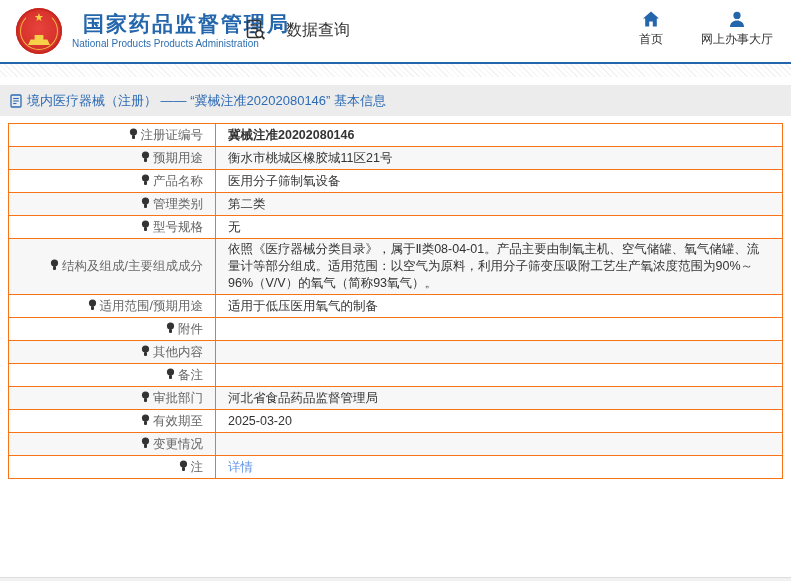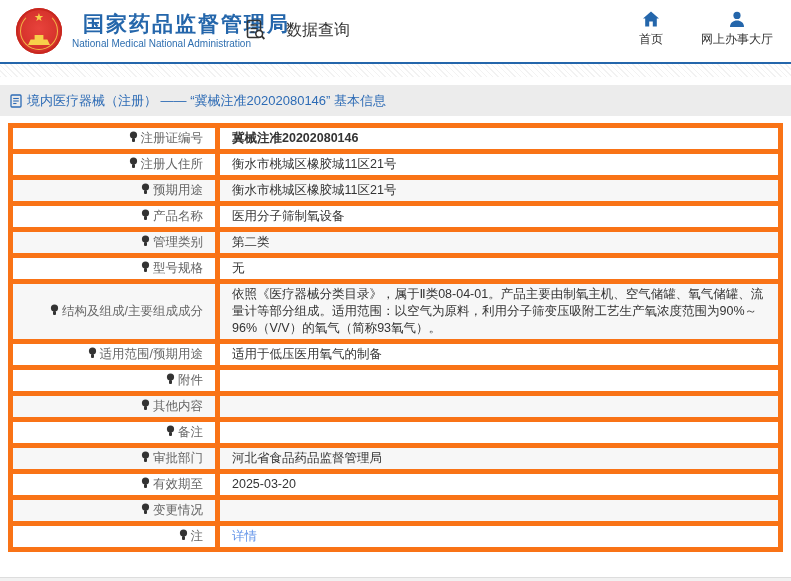--- a/index.html
+++ b/index.html
@@ -32,21 +32,21 @@
   .hatch { height:13px; background:repeating-linear-gradient(45deg, rgba(0,0,0,.05) 0 1px, transparent 1px 4px); }
 
   
   .breadcrumb { height:31px; background:#ececec; display:flex; align-items:center; padding-left:10px; gap:5px;margin-top:8px; }
   .breadcrumb .bc-icon { width:12px; height:14px; flex:0 0 auto; }
   .breadcrumb .bc-text { color:#2d6bb5; font-size:13px; }
 
   
   .table-wrap { margin:7px 8px 0 8px; }
   table.info { width:775px; border-collapse:collapse; table-layout:fixed; }
-  table.info td { border:5px solid #f97316; font-size:12.5px; height:23px; padding:2px 12px; vertical-align:middle; }
+  table.info td { border:1px solid #f97316; font-size:12.5px; height:23px; padding:2px 12px; vertical-align:middle; }
   td.lbl { width:207px; text-align:right; color:#666; white-space:nowrap; }
   td.val { color:#333; line-height:17px; }
   tr.odd  td { background:#ffffff; }
   tr.even td { background:#f7f7f7; }
   tr.tall td { height:46px; }
   td.val.bold { font-weight:bold; }
   td.val a { color:#5f92e8; text-decoration:none; cursor:pointer; }
   .bulb { display:inline-block; width:9px; height:12px; margin-right:3px; vertical-align:-1px; }
 
   .footer-strip { position:absolute; left:0; right:0; bottom:0; height:4px; background:#f1f1f1; border-top:1px solid #ddd; }
@@ -56,21 +56,21 @@
 
 <header class="site-header">
   <div class="logo-area">
     <div class="emblem">
       <span class="star">★</span>
       <span class="ring"></span>
       <span class="gate"></span>
     </div>
     <div class="org-titles">
       <div class="org-cn">国家药品监督管理局</div>
-      <div class="org-en">National Medical National Administration</div>
+      <div class="org-en">National Products Products Administration</div>
     </div>
   </div>
 
   <div class="data-query">
     <span class="dq-icon">
       <svg viewBox="0 0 20 22" width="20" height="22">
         <rect x="1.5" y="1.5" width="13" height="17" rx="1.5" fill="none" stroke="#333" stroke-width="1.6"></rect>
         <line x1="4.5" y1="6" x2="11.5" y2="6" stroke="#333" stroke-width="1.4"></line>
         <line x1="4.5" y1="9.5" x2="11.5" y2="9.5" stroke="#333" stroke-width="1.4"></line>
         <line x1="4.5" y1="13" x2="8.5" y2="13" stroke="#333" stroke-width="1.4"></line>
@@ -120,27 +120,20 @@
 <div class="table-wrap">
   <table class="info">
     <tbody>
         <tr class="odd">
     <td class="lbl"><span class="bulb" hidden=""><svg viewBox="0 0 9 12" width="9" height="12">
                 <circle cx="4.5" cy="4" r="3.6" fill="#333"></circle>
                 <rect x="3" y="7" width="3" height="4" rx="1" fill="#333"></rect>
               </svg></span><span>注册证编号</span></td>
     <td class="val bold">冀械注准20202080146</td>
   </tr>
-        <tr class="odd">
-    <td class="lbl"><span class="bulb" hidden=""><svg viewBox="0 0 9 12" width="9" height="12">
-                <circle cx="4.5" cy="4" r="3.6" fill="#333"></circle>
-                <rect x="3" y="7" width="3" height="4" rx="1" fill="#333"></rect>
-              </svg></span><span>注册人住所</span></td>
-    <td class="val">衡水市桃城区橡胶城11区21号</td>
-  </tr>
         <tr class="even">
     <td class="lbl"><span class="bulb" hidden=""><svg viewBox="0 0 9 12" width="9" height="12">
                 <circle cx="4.5" cy="4" r="3.6" fill="#333"></circle>
                 <rect x="3" y="7" width="3" height="4" rx="1" fill="#333"></rect>
               </svg></span><span>预期用途</span></td>
     <td class="val">衡水市桃城区橡胶城11区21号</td>
   </tr>
         <tr class="odd">
     <td class="lbl"><span class="bulb" hidden=""><svg viewBox="0 0 9 12" width="9" height="12">
                 <circle cx="4.5" cy="4" r="3.6" fill="#333"></circle>

